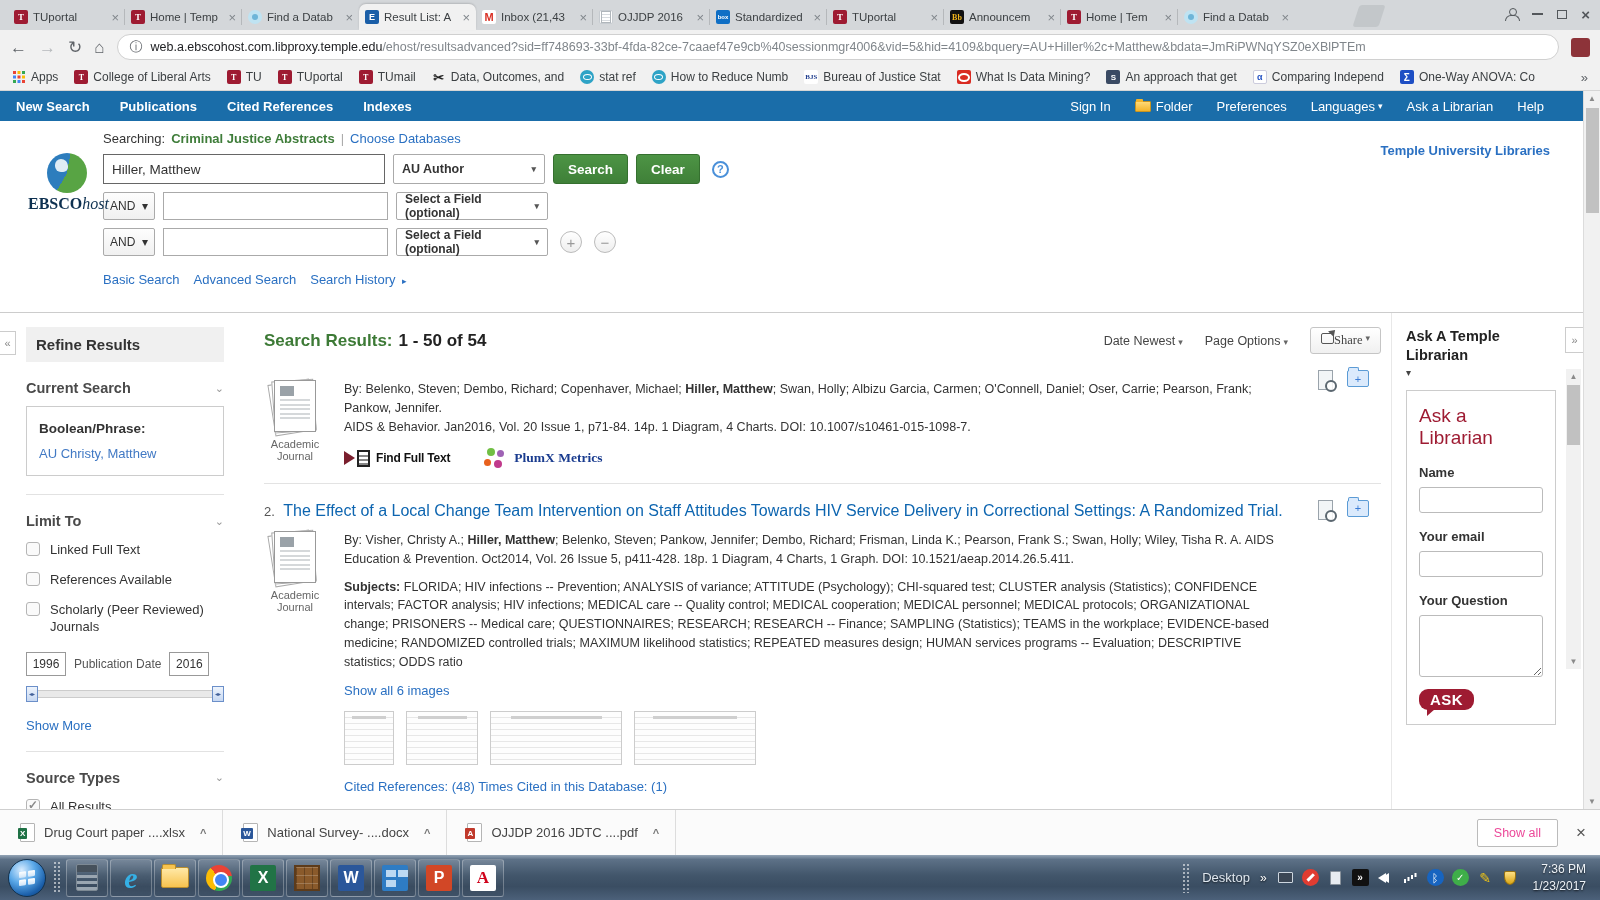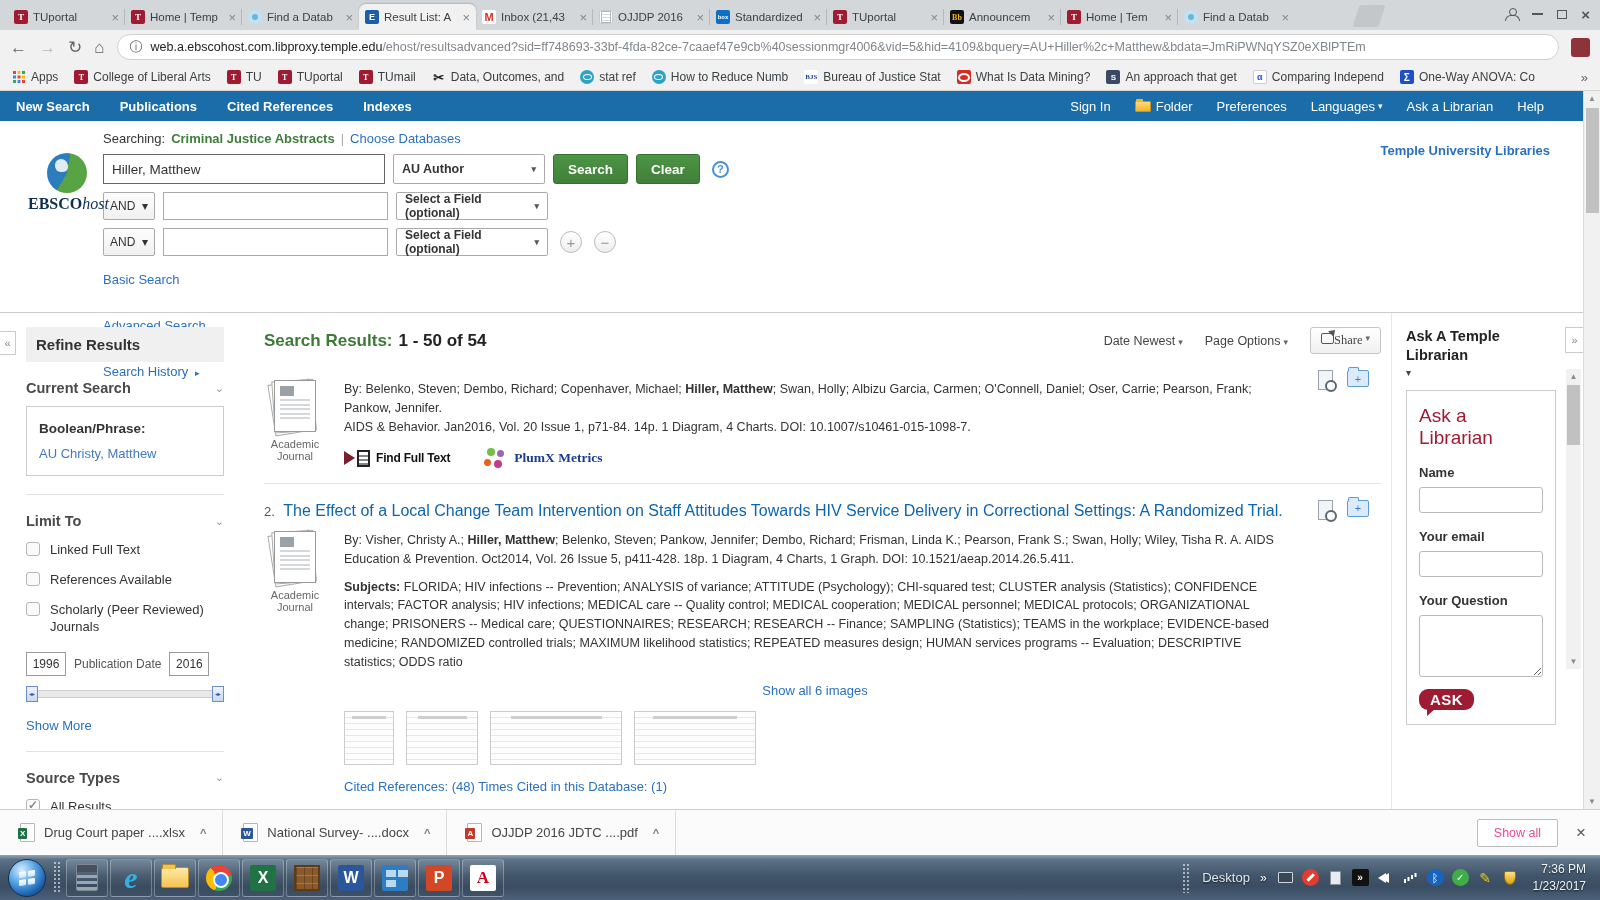--- a/index.html
+++ b/index.html
@@ -97,21 +97,21 @@
   .q-input { width:282px; height:30px; border:1px solid #666; padding:0 8px; font-size:13.5px; color:#333; font-family:"Liberation Sans",sans-serif; }
   .sel { height:30px; background:#fff; border:1px solid #aaa; border-radius:2px; display:flex; align-items:center; justify-content:space-between; padding:0 8px; font-weight:bold; color:#333; width:152px; font-size:12.5px; }
   .sel .crt { font-size:9px; color:#555; }
   .gbtn { height:30px; padding:0 14px; background:linear-gradient(#4d9445,#3f8038); border:1px solid #35702f; border-radius:3px; color:#fff; font-weight:bold; font-size:13.5px; display:flex; align-items:center; }
   .help-circ { width:17px; height:17px; border-radius:50%; background:#fff; border:2px solid #4a90d9; color:#4a90d9; font-size:11px; font-weight:bold; display:flex; align-items:center; justify-content:center; margin-left:4px; }
   .androw { display:flex; align-items:center; gap:8px; margin-top:8px; }
   .and-sel { width:52px; height:28px; border:1px solid #aaa; border-radius:2px; background:linear-gradient(#fdfdfd,#f0f0f0); display:flex; align-items:center; justify-content:space-between; padding:0 6px; font-size:12px; color:#333; }
   .and-input { width:225px; height:28px; border:1px solid #aaa; }
   .sel.opt { height:28px; font-size:12px; }
   .pm { width:22px; height:22px; border-radius:50%; border:1px solid #bbb; background:linear-gradient(#fff,#eee); color:#999; font-size:15px; display:flex; align-items:center; justify-content:center; margin-left:4px; }
-  .slinks { display:flex; gap:31px; margin-top:16px; color:#2a70c2; font-size:13px;flex-direction:column; }
+  .slinks { display:flex; gap:14px; margin-top:16px; color:#2a70c2; font-size:13px; }
   .slinks .play { display:none; font-size:9px; margin-left:3px; }
   .slinks .has-play .play { display:inline; }
 
   
   .content { flex:1; display:flex; position:relative; overflow:hidden; padding-right:17px; }
   .collapse-box { position:absolute; left:0; top:18px; width:16px; height:24px; border:1px solid #ccc; border-left:none; background:#fff; color:#888; font-size:11px; display:flex; align-items:center; justify-content:center; z-index:5; }
   .sidebar { width:238px; flex:none; padding:14px 14px 0 26px; }
   .refine-h { background:#f0f0f0; padding:9px 10px; font-weight:bold; font-size:15px; color:#333; }
   .sec-h { display:flex; align-items:center; justify-content:space-between; font-weight:bold; font-size:14.5px; color:#4a4a4a; margin-top:18px; }
   .sec-h .chev { color:#999; font-size:11px; font-weight:normal; }
@@ -166,21 +166,21 @@
   .fft-txt { font-weight:bold; font-size:12px; color:#111; letter-spacing:-0.2px; }
   .plumx { display:flex; align-items:center; gap:10px; }
   .plumx-ic { width:20px; height:20px; position:relative; }
   .plumx-ic i { position:absolute; border-radius:50%; }
   .px1 { width:8px; height:8px; background:#71bf44; left:3px; top:0; }
   .px2 { width:7px; height:7px; background:#9f63b5; right:0; top:2px; }
   .px3 { width:7px; height:7px; background:#e8611d; left:0; bottom:2px; }
   .px4 { width:8px; height:8px; background:#c13a8c; right:2px; bottom:0; }
   .plumx-txt { font-weight:bold; color:#1a3c8f; font-family:"Liberation Serif",serif; font-size:13.5px; }
   .subj { margin-top:9px; }
-  .imglink { display:block; color:#2a70c2; font-size:13px; margin-top:10px;text-align:center; }
+  .imglink { display:block; color:#2a70c2; font-size:13px; margin-top:10px; }
   .thumbs { display:flex; gap:12px; margin-top:10px; align-items:flex-end; }
   .thumb { height:54px; border:1px solid #ccc; background:repeating-linear-gradient(180deg,#fdfdfd 0 5px,#e7e7e7 5px 6px); position:relative; }
   .thumb:after { content:""; position:absolute; left:15%; top:4px; right:15%; height:3px; background:#cfcfcf; }
   .t1 { width:50px; } .t2 { width:72px; } .t3 { width:132px; } .t4 { width:122px; }
   .citedlink { display:block; color:#2a70c2; font-size:13px; margin-top:12px; }
 
   .askcol { width:192px; flex:none; border-left:1px solid #e8e8e8; padding:14px 20px 0 14px; position:relative; }
   .expand-box { position:absolute; right:0; top:14px; width:18px; height:26px; border:1px solid #ccc; border-right:none; background:#fff; color:#888; font-size:11px; display:flex; align-items:center; justify-content:center; }
   .ask-h { font-weight:bold; font-size:14.5px; color:#222; width:140px; line-height:1.3; }
   .ask-caret { font-size:10px; color:#444; margin-top:2px; }

